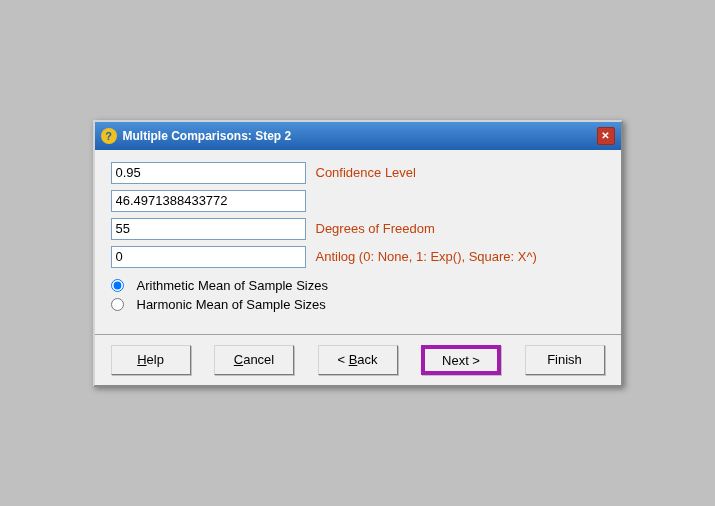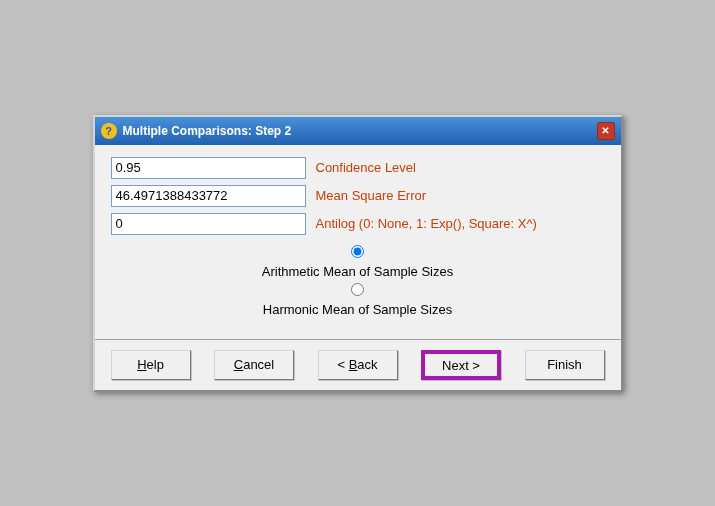--- a/index.html
+++ b/index.html
@@ -116,22 +116,21 @@
 
     .radio-group {
       margin-top: 10px;
       margin-bottom: 10px;
     }
 
     .radio-row {
       display: flex;
       align-items: center;
       margin-bottom: 4px;
-      gap: 6px;
-      flex-direction: column;
+      gap: 13px;
     }
 
     .radio-row input[type="radio"] {
       margin: 0;
       cursor: pointer;
     }
 
     .radio-label {
       font-size: 13px;
       color: #000;
@@ -196,21 +195,24 @@
   <div class="window-body">
 
     <div class="content-area">
 
       <div class="field-row">
         <input class="field-input" type="text" value="0.95" style="">
         <span class="field-label">Confidence Level</span>
       </div>
       <div class="field-row">
         <input class="field-input" type="text" value="46.4971388433772" style="">
-        <span class="field-label">Mean Square Error</span>
+      </div>
+      <div class="field-row">
+        <input class="field-input" type="text" value="55" style="">
+        <span class="field-label">Degrees of Freedom</span>
       </div>
       <div class="field-row">
         <input class="field-input" type="text" value="0" style="">
         <span class="field-label">Antilog (0: None, 1: Exp(), Square: X^)</span>
       </div>
 
       <div class="radio-group">
         <div class="radio-row">
           <input type="radio" name="mean-type" id="arithmetic-mean" checked="" style="">
           <label class="radio-label" for="arithmetic-mean">Arithmetic Mean of Sample Sizes</label>

